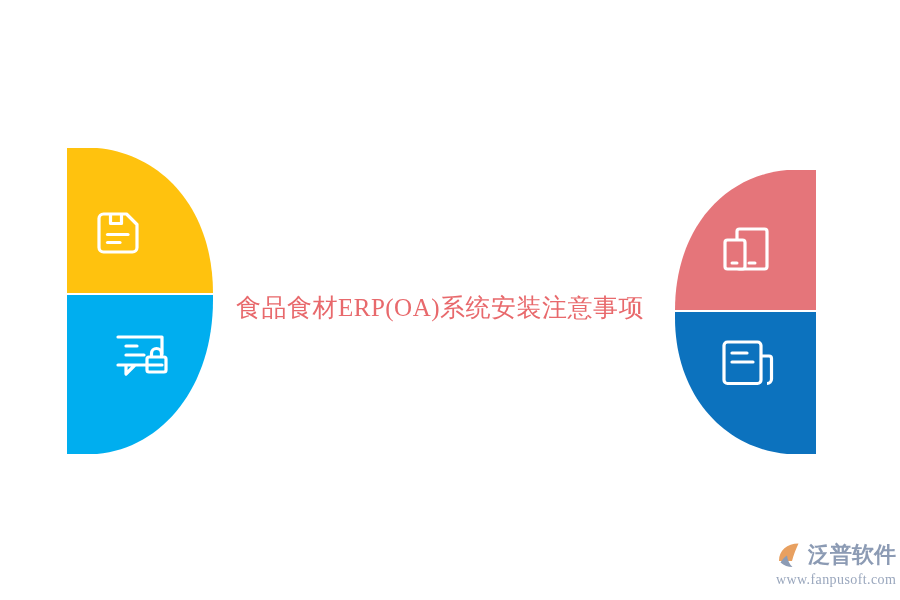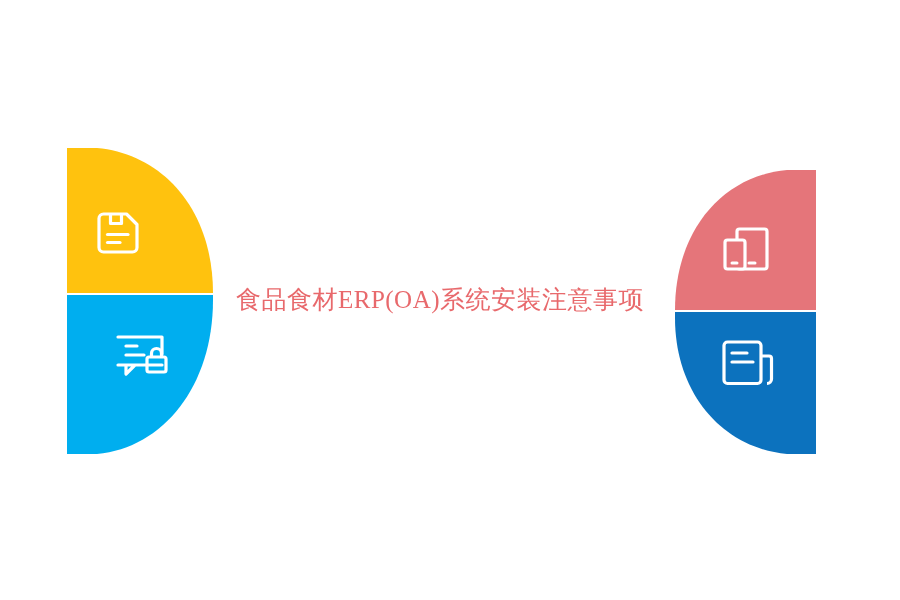--- a/index.html
+++ b/index.html
@@ -65,21 +65,21 @@
     top: 282px;
     width: 450px;
     text-align: center;
     color: #e8696c;
     font-family: "Liberation Serif", "DejaVu Serif", serif;
     font-size: 25px;
     line-height: 36px;
     letter-spacing: 0.5px;
     white-space: nowrap;
   }
-  .headline .line { display: block; }
+  .headline .line { display: block; margin-top: 8px; }
 
   
   .watermark {
     position: absolute;
     left: 776px;
     top: 540px;
     width: 120px;
     height: 52px;
   }
   .wm-row {
@@ -170,14 +170,26 @@
       <rect x="5" y="6" width="37" height="41.5" rx="3.5" fill="none" stroke="#ffffff" stroke-width="3.2" stroke-linejoin="round"></rect>
       <line x1="13" y1="17" x2="28" y2="17" stroke="#ffffff" stroke-width="3.2" stroke-linecap="round"></line>
       <line x1="13" y1="26" x2="34" y2="26" stroke="#ffffff" stroke-width="3.2" stroke-linecap="round"></line>
     </svg>
   </div>
 
   <div class="headline">
     <span class="line">食品食材ERP(OA)系统安装注意事项</span>
   </div>
 
+  <div class="watermark">
+    <div class="wm-row">
+      <div class="wm-mark">
+        <svg viewBox="0 0 30 30" xmlns="http://www.w3.org/2000/svg">
+          <path d="M3 21 C3 10 11 3.5 22.5 3.5 C20 9 17.5 15 16 21 Z" fill="#e8a060"></path>
+          <path d="M4.5 22.5 C8 25.5 12 27 16.5 27 C13.5 24.5 11.5 20 11 15.5 C8 17.5 6 20 4.5 22.5 Z" fill="#8c9bb4"></path>
+        </svg>
+      </div>
+      <div class="wm-name">泛普软件</div>
+    </div>
+    <div class="wm-url">www.fanpusoft.com</div>
+  </div>
 
 </div>
 
 </body></html>

